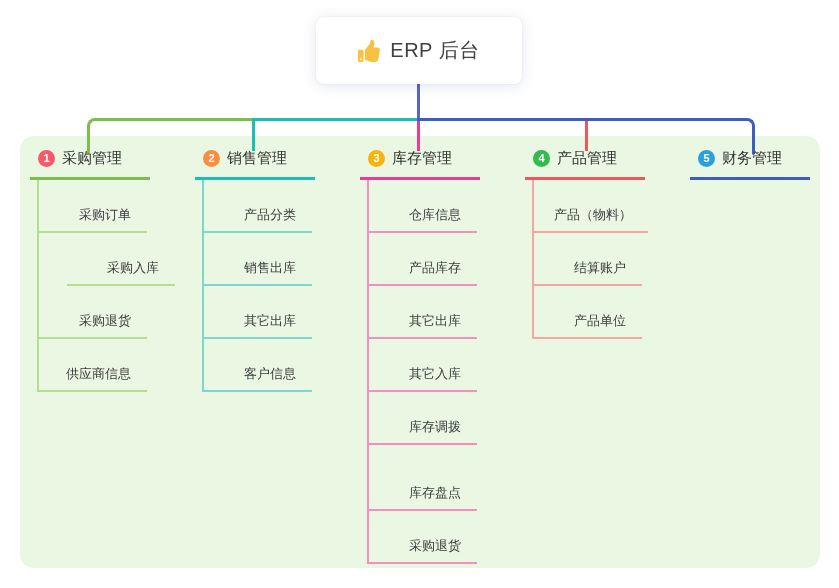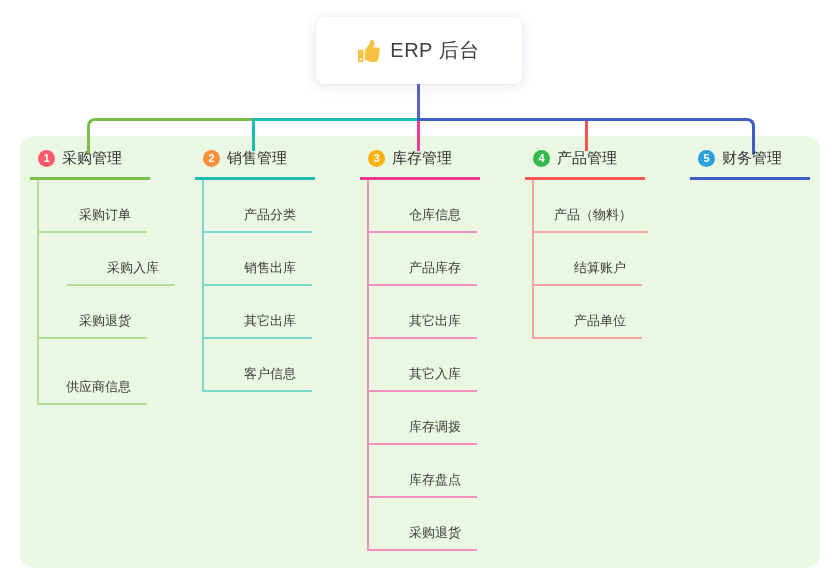--- a/index.html
+++ b/index.html
@@ -61,21 +61,21 @@
 <div>
     <div class="branch" style="left: 30px;">
       <div class="branch-header" style="border-bottom-color: rgb(124, 190, 75);">
         <span class="badge" style="background: rgb(248, 89, 107);">1</span>
         <span class="branch-title">采购管理</span>
       </div>
       <div class="children" style="border-left-color: rgb(182, 220, 149);">
         <div class="child" style="border-bottom-color: rgb(182, 220, 149);">采购订单</div>
         <div class="child" style="border-bottom-color: rgb(182, 220, 149); margin-left: 28px;">采购入库</div>
         <div class="child" style="border-bottom-color: rgb(182, 220, 149);">采购退货</div>
-        <div class="child" style="border-bottom-color: rgb(182, 220, 149); margin-top: 13px;">供应商信息</div>
+        <div class="child" style="border-bottom-color: rgb(182, 220, 149);">供应商信息</div>
       </div>
     </div>
     <div class="branch" style="left: 195px;">
       <div class="branch-header" style="border-bottom-color: rgb(27, 191, 178);">
         <span class="badge" style="background: rgb(249, 142, 60);">2</span>
         <span class="branch-title">销售管理</span>
       </div>
       <div class="children" style="border-left-color: rgb(124, 216, 202);">
         <div class="child" style="border-bottom-color: rgb(124, 216, 202);">产品分类</div>
         <div class="child" style="border-bottom-color: rgb(124, 216, 202);">销售出库</div>
@@ -87,21 +87,21 @@
       <div class="branch-header" style="border-bottom-color: rgb(232, 61, 146);">
         <span class="badge" style="background: rgb(248, 179, 14);">3</span>
         <span class="branch-title">库存管理</span>
       </div>
       <div class="children" style="border-left-color: rgb(243, 144, 190);">
         <div class="child" style="border-bottom-color: rgb(243, 144, 190);">仓库信息</div>
         <div class="child" style="border-bottom-color: rgb(243, 144, 190);">产品库存</div>
         <div class="child" style="border-bottom-color: rgb(243, 144, 190);">其它出库</div>
         <div class="child" style="border-bottom-color: rgb(243, 144, 190);">其它入库</div>
         <div class="child" style="border-bottom-color: rgb(243, 144, 190);">库存调拨</div>
-        <div class="child" style="border-bottom-color: rgb(243, 144, 190);">库存盘点</div>
+        <div class="child" style="border-bottom-color: rgb(243, 144, 190); margin-top: 13px;">库存盘点</div>
         <div class="child" style="border-bottom-color: rgb(243, 144, 190);">采购退货</div>
       </div>
     </div>
     <div class="branch" style="left: 525px;">
       <div class="branch-header" style="border-bottom-color: rgb(244, 85, 91);">
         <span class="badge" style="background: rgb(51, 185, 78);">4</span>
         <span class="branch-title">产品管理</span>
       </div>
       <div class="children" style="border-left-color: rgb(249, 163, 164);">
         <div class="child" style="border-bottom-color: rgb(249, 163, 164);">产品（物料）</div>

